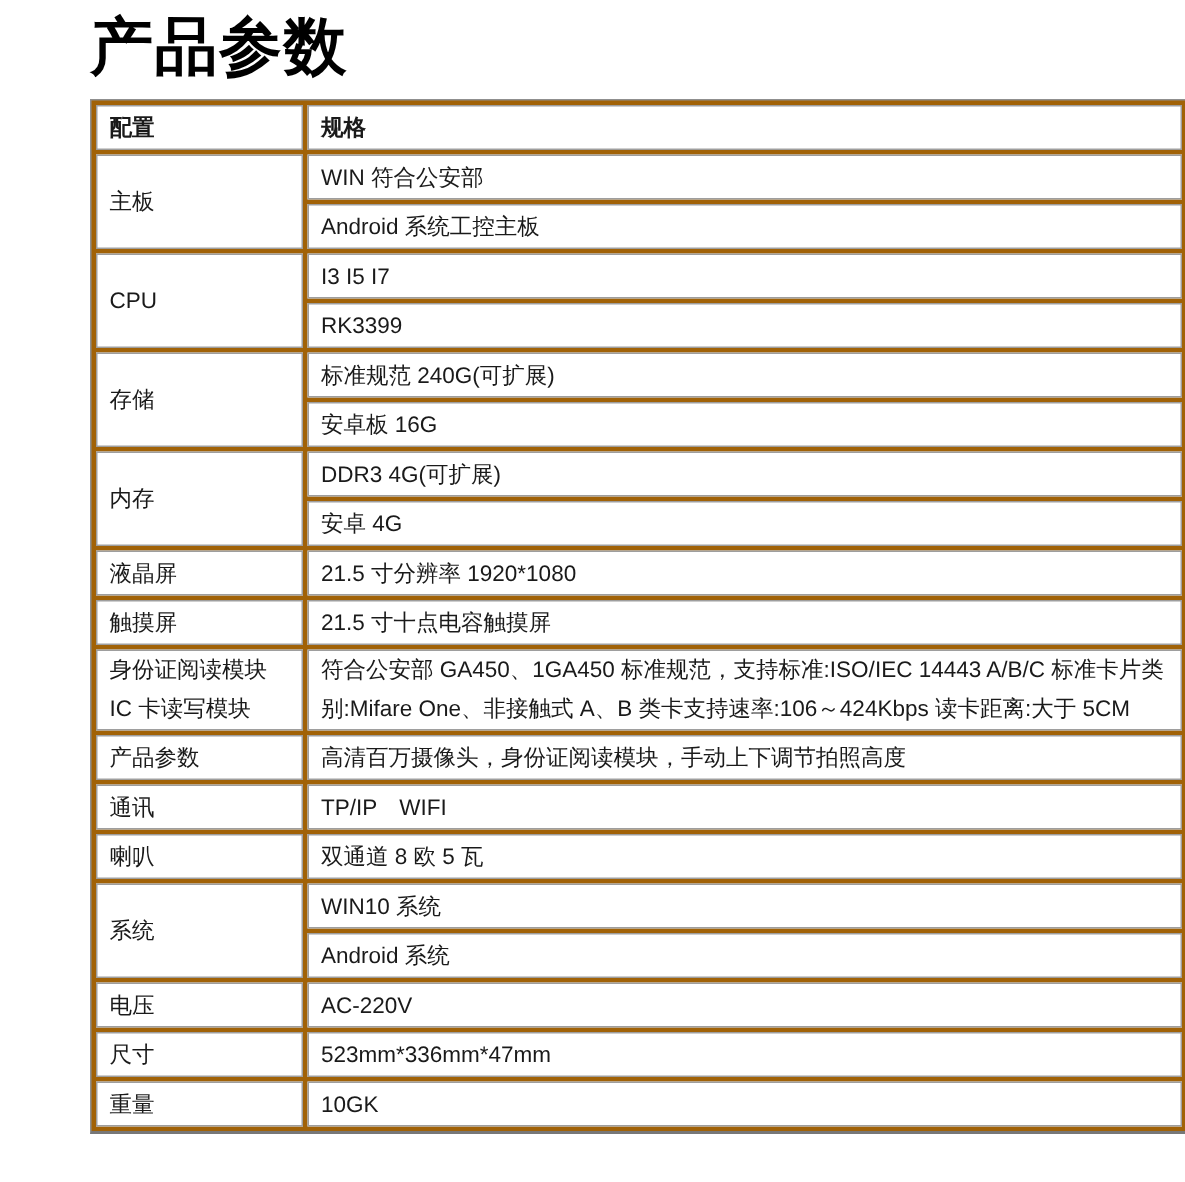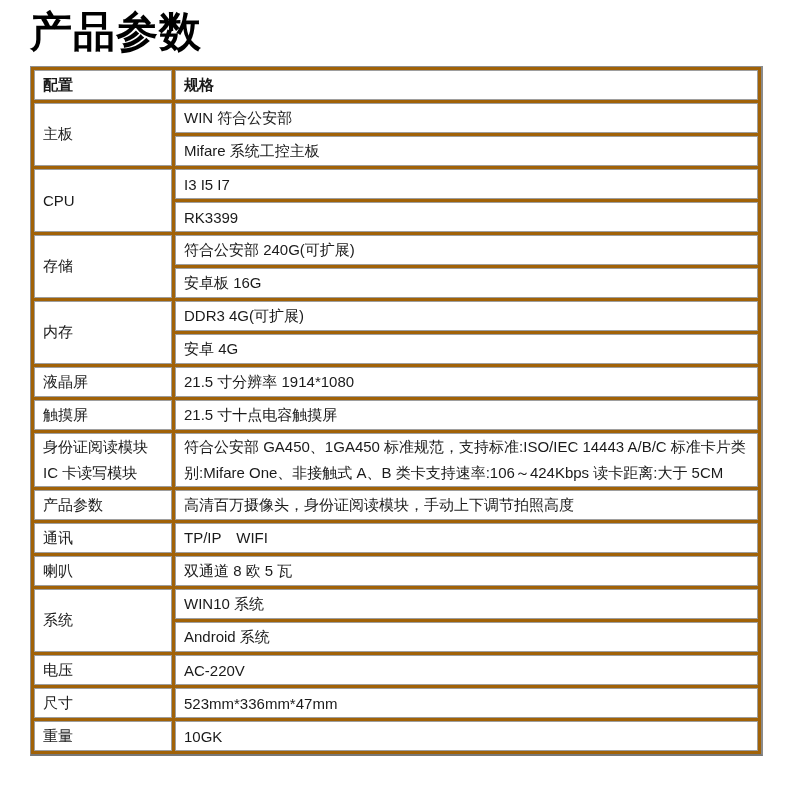--- a/index.html
+++ b/index.html
@@ -10,20 +10,21 @@
     background: #ffffff;
     overflow: hidden;
     font-family: "Liberation Sans", "DejaVu Sans", sans-serif;
     color: #1a1a1a;
   }
   .page {
     width: 751px;
     height: 788px;
     box-sizing: border-box;
     padding: 6px 8px 0 30px;
+    margin-left: 30px;
   }
   .page-title {
     font-family: "Liberation Serif", "DejaVu Serif", serif;
     font-weight: bold;
     font-size: 42px;
     line-height: 52px;
     color: #000000;
     letter-spacing: 1px;
     margin: 0 0 8px 0;
   }
@@ -78,50 +79,50 @@
         <tr>
       <th>配置</th>
       <th>规格</th>
     </tr>
 
     <tr>
       <td class="label-cell" rowspan="2">主板</td>
       <td>WIN 符合公安部</td>
     </tr>
     <tr>
-      <td>Mifare 系统工控主板</td>
+      <td>Android 系统工控主板</td>
     </tr>
 
     <tr>
       <td class="label-cell" rowspan="2">CPU</td>
       <td>I3 I5 I7</td>
     </tr>
     <tr>
       <td>RK3399</td>
     </tr>
 
     <tr>
       <td class="label-cell" rowspan="2">存储</td>
-      <td>符合公安部 240G(可扩展)</td>
+      <td>标准规范 240G(可扩展)</td>
     </tr>
     <tr>
       <td>安卓板 16G</td>
     </tr>
 
     <tr>
       <td class="label-cell" rowspan="2">内存</td>
       <td>DDR3 4G(可扩展)</td>
     </tr>
     <tr>
       <td>安卓 4G</td>
     </tr>
 
     <tr>
       <td class="label-cell">液晶屏</td>
-      <td>21.5 寸分辨率 1914*1080</td>
+      <td>21.5 寸分辨率 1920*1080</td>
     </tr>
 
     <tr>
       <td class="label-cell">触摸屏</td>
       <td>21.5 寸十点电容触摸屏</td>
     </tr>
 
     <tr>
       <td class="label-cell multiline">身份证阅读模块
 IC 卡读写模块</td>

